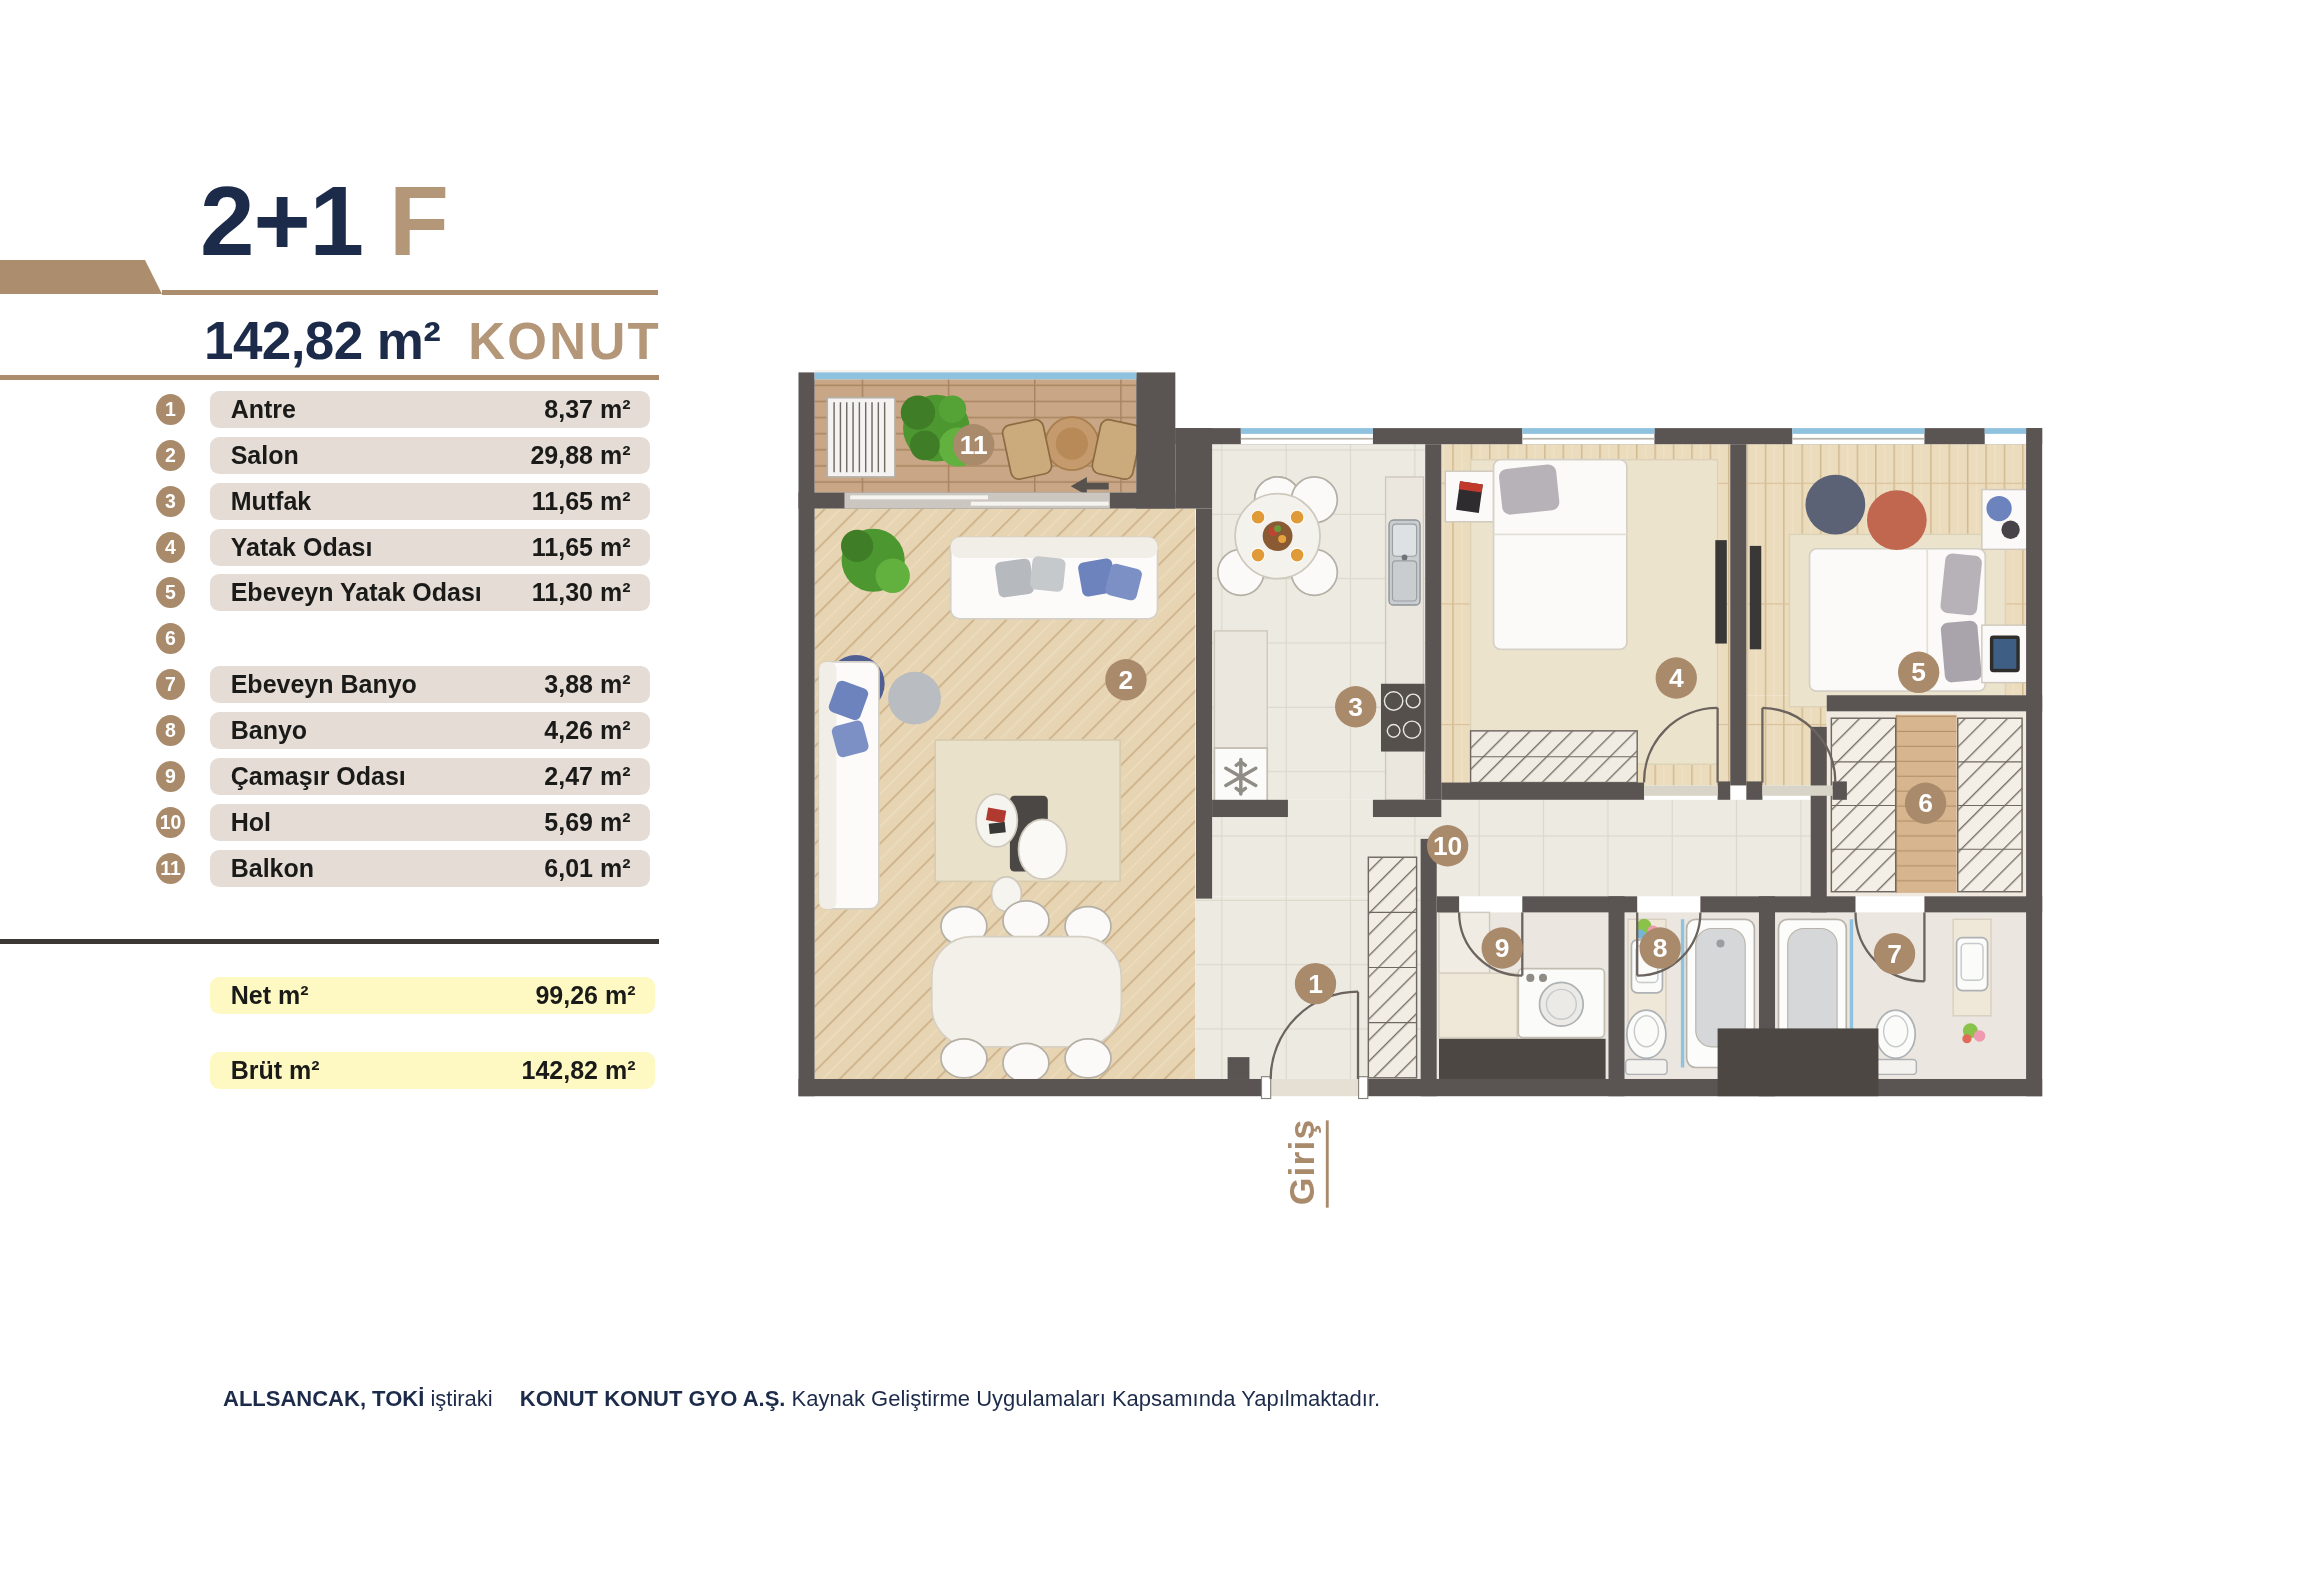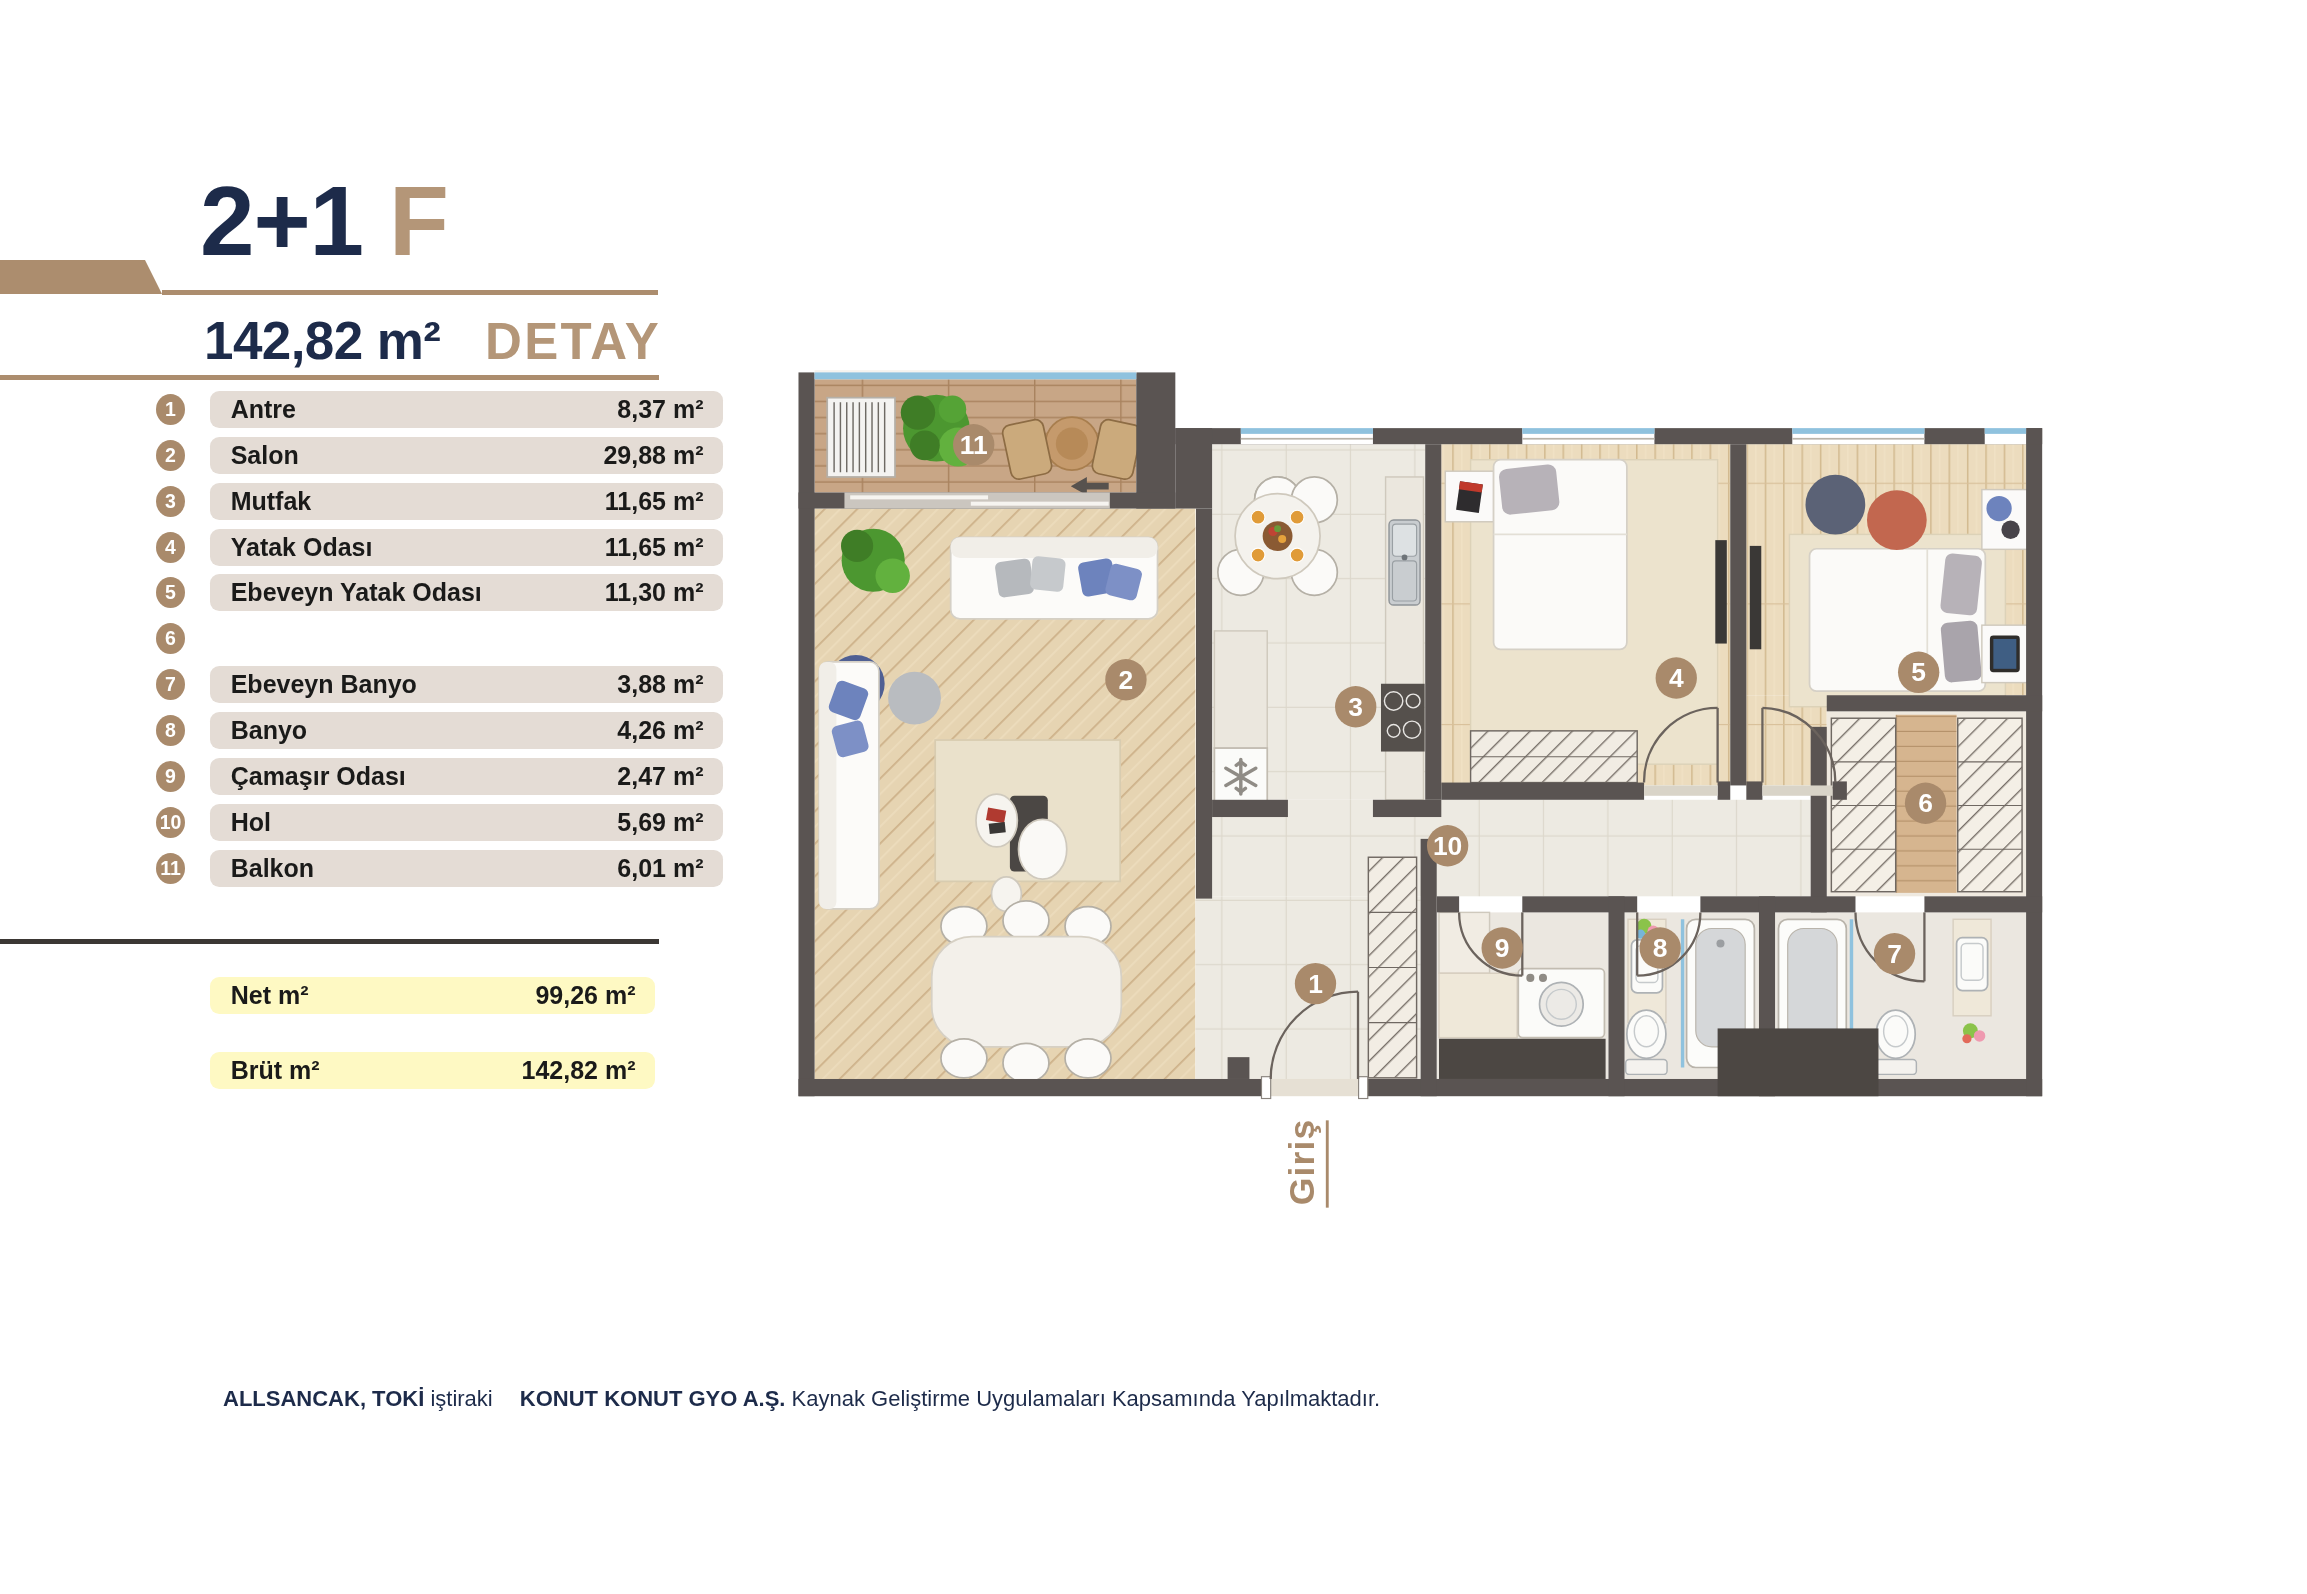--- a/index.html
+++ b/index.html
@@ -13,21 +13,21 @@
   .slab{left:0;top:260px;width:162px;height:34px;background:#ac8d6e;
         clip-path:polygon(0 0,145px 0,162px 100%,0 100%);}
   .lineA{left:162px;top:290px;width:496px;height:4.6px;background:#ac8d6e;}
   .subtitle{left:204px;top:310px;width:457px;display:flex;justify-content:space-between;align-items:baseline;}
   .subtitle .area{font-size:53px;font-weight:bold;color:#1d2b4a;letter-spacing:-0.6px;}
   .subtitle .detay{font-size:51px;font-weight:bold;color:#b49678;letter-spacing:2.3px;}
   .lineB{left:0;top:375px;width:659px;height:4.6px;background:#ac8d6e;}
   .legend-row{left:0;width:659px;height:37px;}
   .legend-row .num{position:absolute;left:156px;top:2.9px;width:29px;height:31px;border-radius:50%;
         background:#a98a6b;color:#fff;font-size:19.5px;font-weight:bold;text-align:center;line-height:31px;}
-  .legend-row .pill{position:absolute;left:210px;top:0;width:513px;height:37px;background:#e4dcd5;border-radius:9.2px;
+  .legend-row .pill{position:absolute;left:210px;top:0;width:440px;height:37px;background:#e4dcd5;border-radius:9.2px;
         display:flex;justify-content:space-between;align-items:center;padding:0 19.5px 0 20.7px;box-sizing:border-box;}
   .legend-row .pill span{font-size:25px;font-weight:bold;color:#1a1a19;white-space:nowrap;}
   .divider{left:0;top:939px;width:659px;height:4.6px;background:#3b3734;}
   .total-row{left:210px;width:445px;height:37px;background:#fef9c3;border-radius:9.2px;
         display:flex;justify-content:space-between;align-items:center;padding:0 19.5px 0 20.7px;box-sizing:border-box;}
   .total-row span{font-size:25px;font-weight:bold;color:#1a1a19;white-space:nowrap;}
   .footer{left:202px;top:1386px;width:1953px;font-size:22px;color:#1d2b4a;white-space:nowrap;}
   .footer b{font-weight:bold;margin-left:21px;}
   
   svg.plan{position:absolute;left:0;top:0;width:2307px;height:1595px;}
@@ -37,21 +37,21 @@
 </head>
 <body>
 
 <div class="abs title">
   <span class="navy">2+1</span><span class="navy">&nbsp;</span><span class="tan">F</span>
 </div>
 <div class="abs slab"></div>
 <div class="abs lineA"></div>
 <div class="abs subtitle">
   <span class="area">142,82 m²</span>
-  <span class="detay">DETAY</span>
+  <span class="detay">KONUT</span>
 </div>
 <div class="abs lineB"></div>
 
 <div class="abs legend-row" style="top:391px">
     <div class="num">1</div>
     <div class="pill">
       <span>Antre</span>
       <span>8,37 m²</span>
     </div>
   </div>

